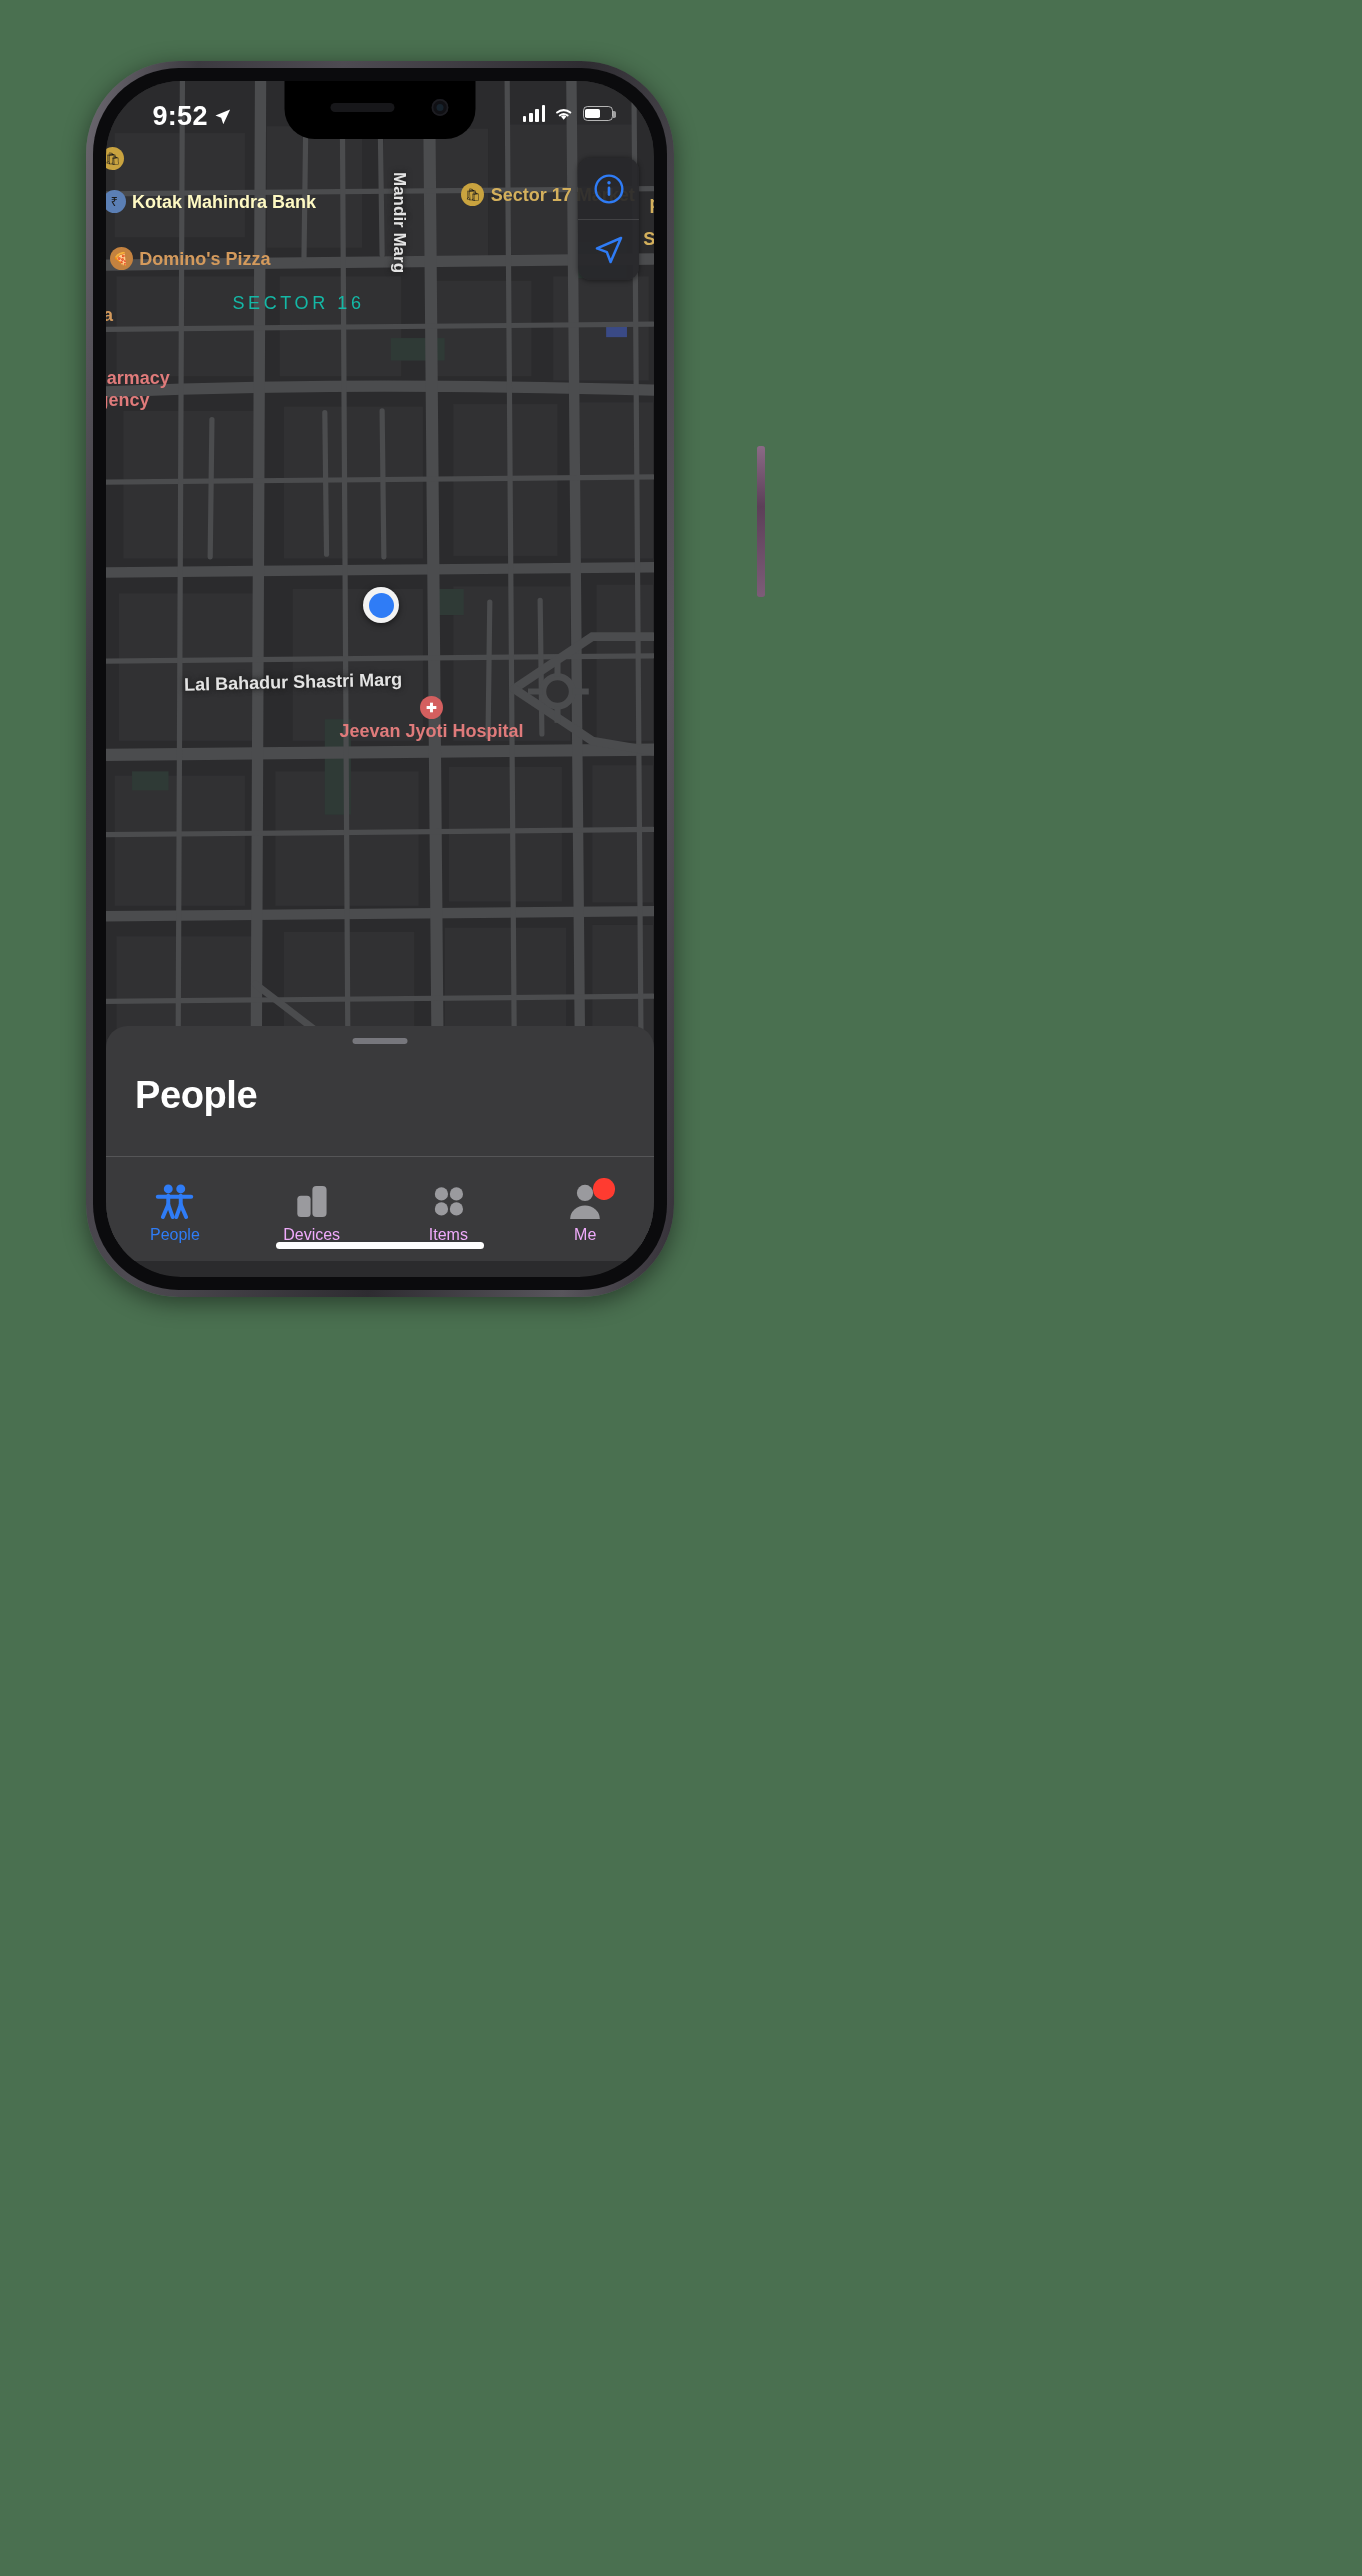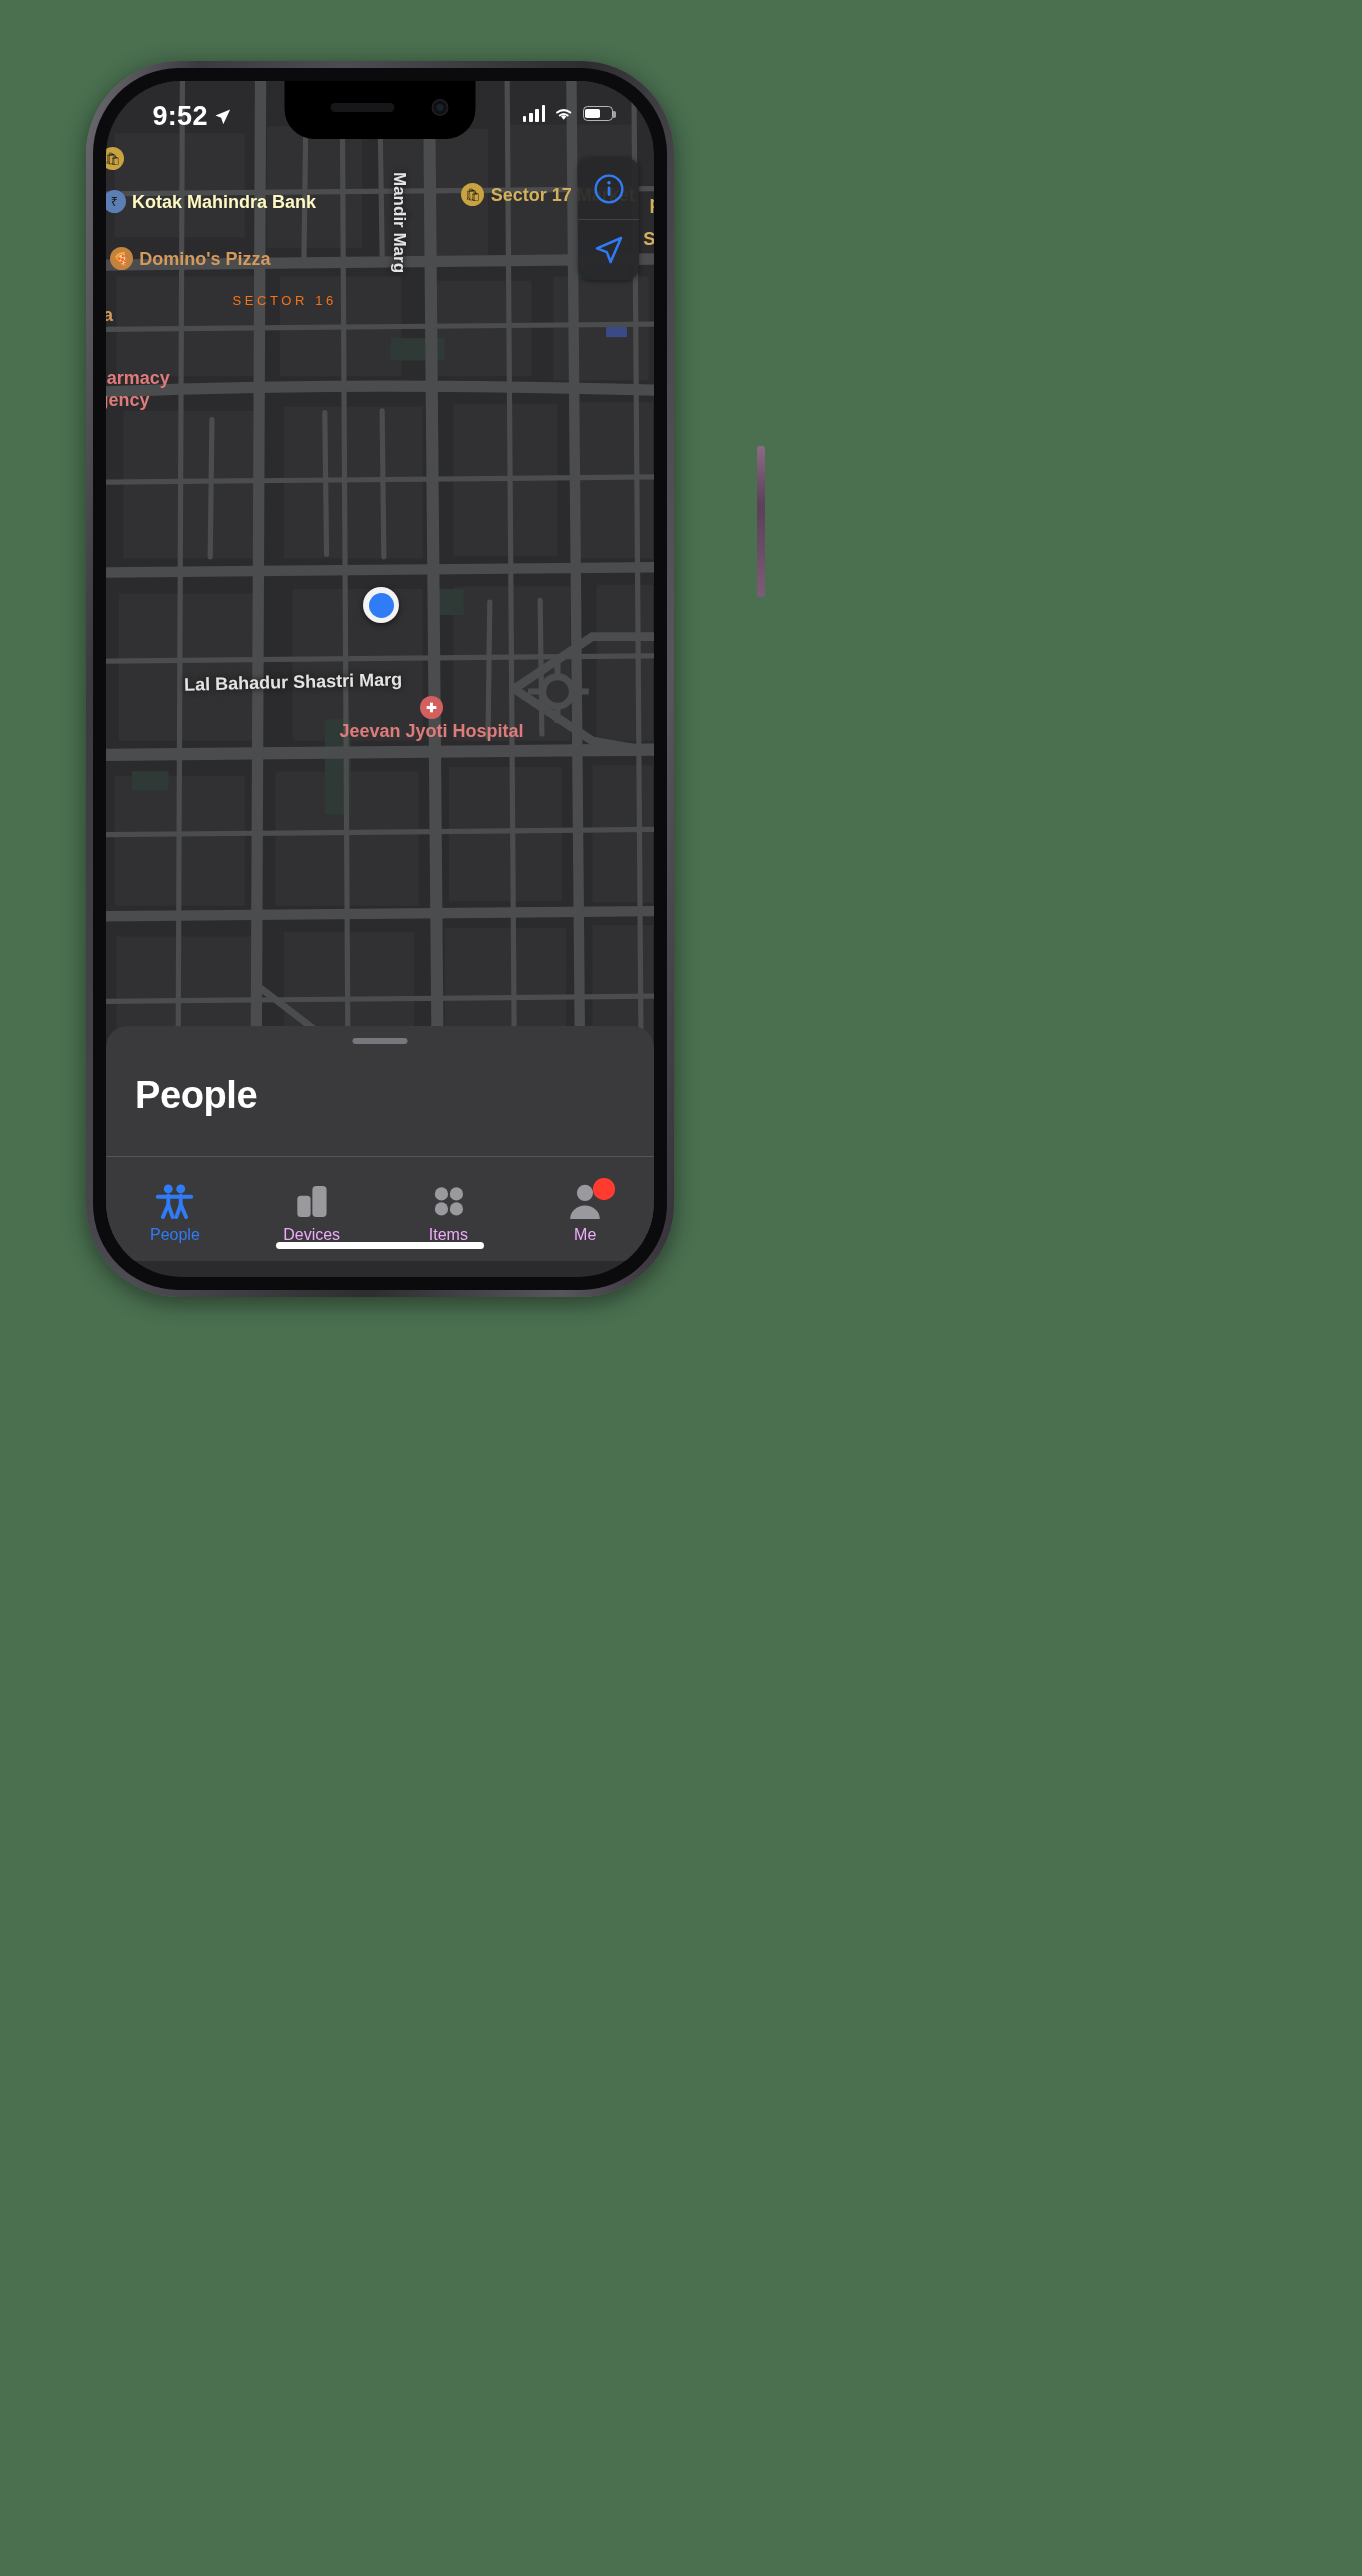--- a/index.html
+++ b/index.html
@@ -120,22 +120,22 @@
   }
   .poi-txt { font-size: 18px; font-weight: 600; line-height: 1.12; }
   .poi-txt.center { text-align: center; }
 
   .label-road {
     position: absolute; font-size: 17px; font-weight: 700;
     color: #e3e3e3; text-shadow: 0 0 3.6px #222,0 0 6.2px #222;
     white-space: nowrap;
   }
   .label-area {
-    position: absolute; font-size: 13px; font-weight: 500;
-    letter-spacing: 3.6px; color: #f97316; white-space: nowrap;
+    position: absolute; font-size: 18px; font-weight: 500;
+    letter-spacing: 3.6px; color: #14b8a6; white-space: nowrap;
   }
 
   
   .userdot {
     position: absolute; width: 36px; height: 36px; border-radius: 50%;
     background: #f3f3f3; display:flex; align-items:center; justify-content:center;
     box-shadow: 0 1.8px 6.2px rgba(0,0,0,.55); z-index: 20;
   }
   .userdot i { width: 25px; height: 25px; border-radius: 50%; background:#2f7cf6; display:block; }
 

